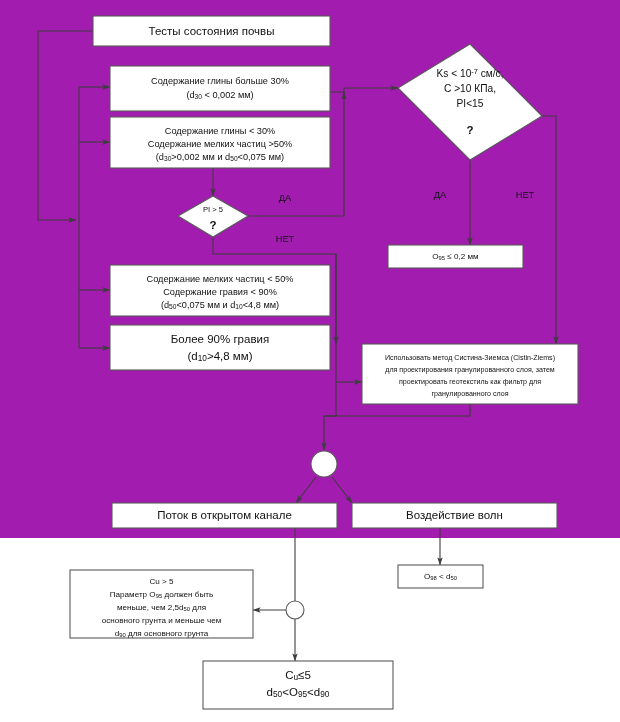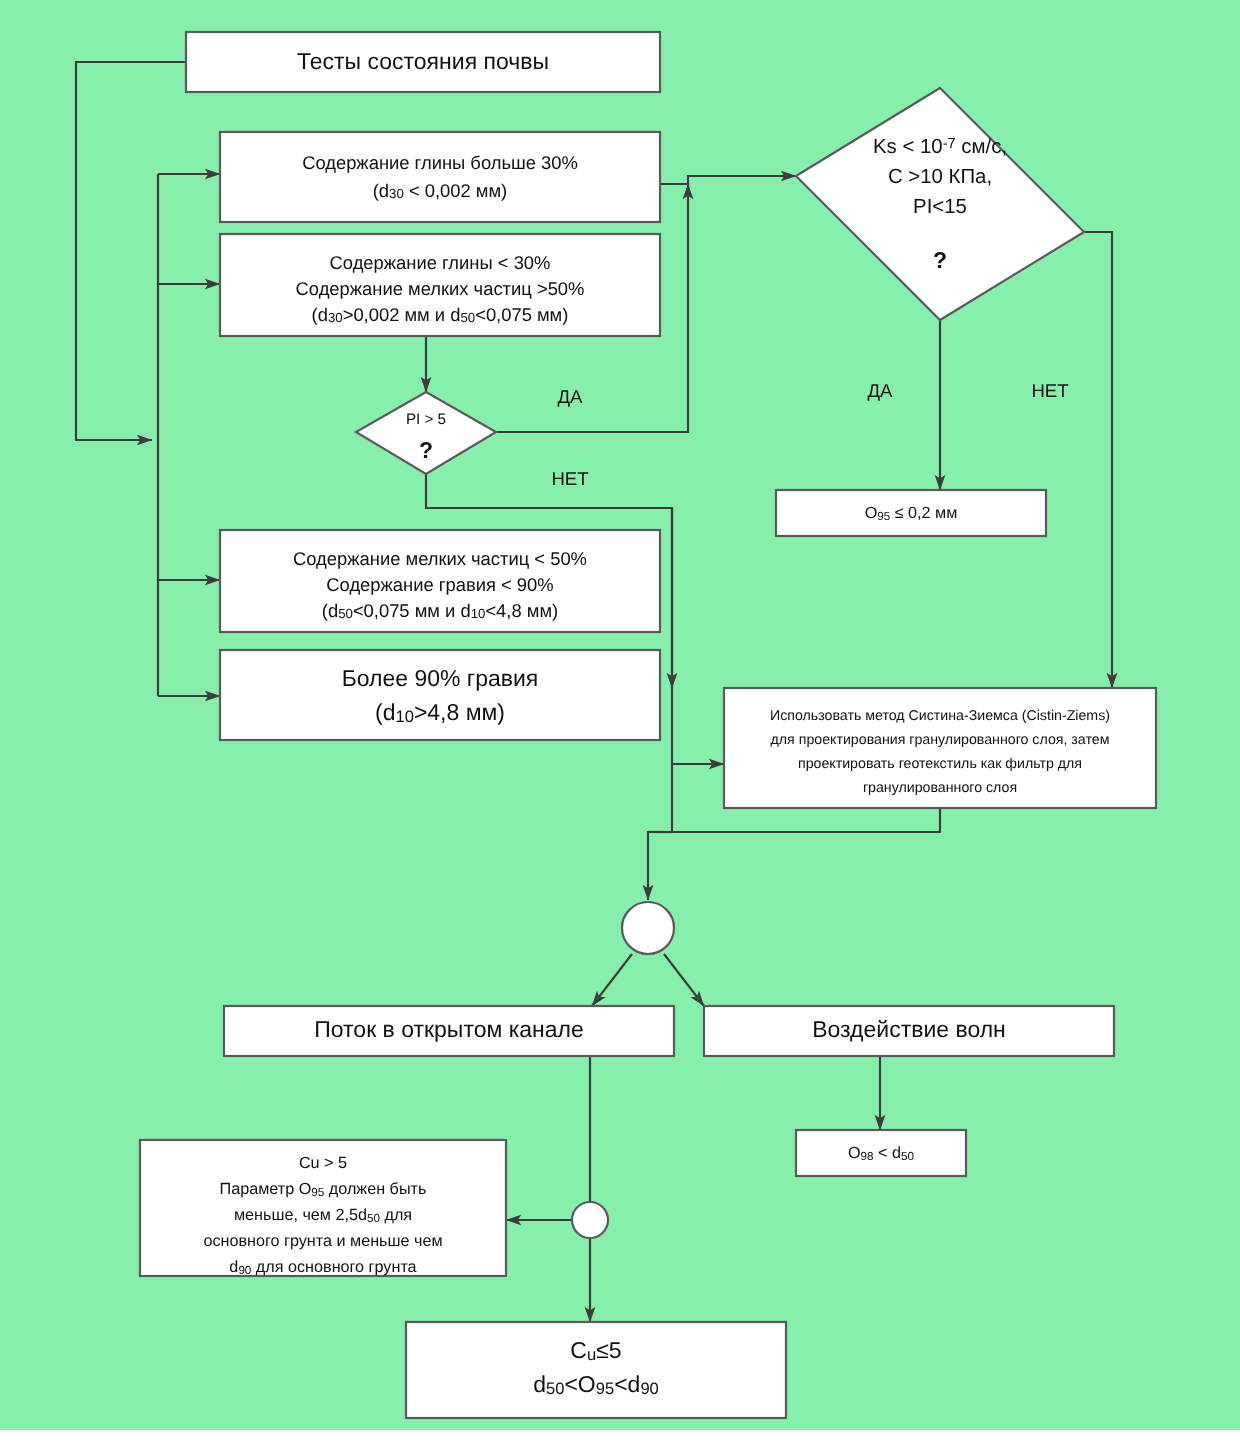--- a/index.html
+++ b/index.html
@@ -9,22 +9,22 @@
   }
   body {
     width: 620px;
     height: 722px;
     font-family: "Liberation Sans", sans-serif;
     overflow: hidden;
   }
   #chart-root {
     position: relative;
     width: 620px;
-    height: 715px;
-    background: #86efac;
+    height: 538px;
+    background: #a21caf;
   }
   svg.flow {
     position: absolute;
     left: 0;
     top: 0;
     width: 620px;
     height: 722px;
   }
   .node-box {
     fill: #ffffff;

